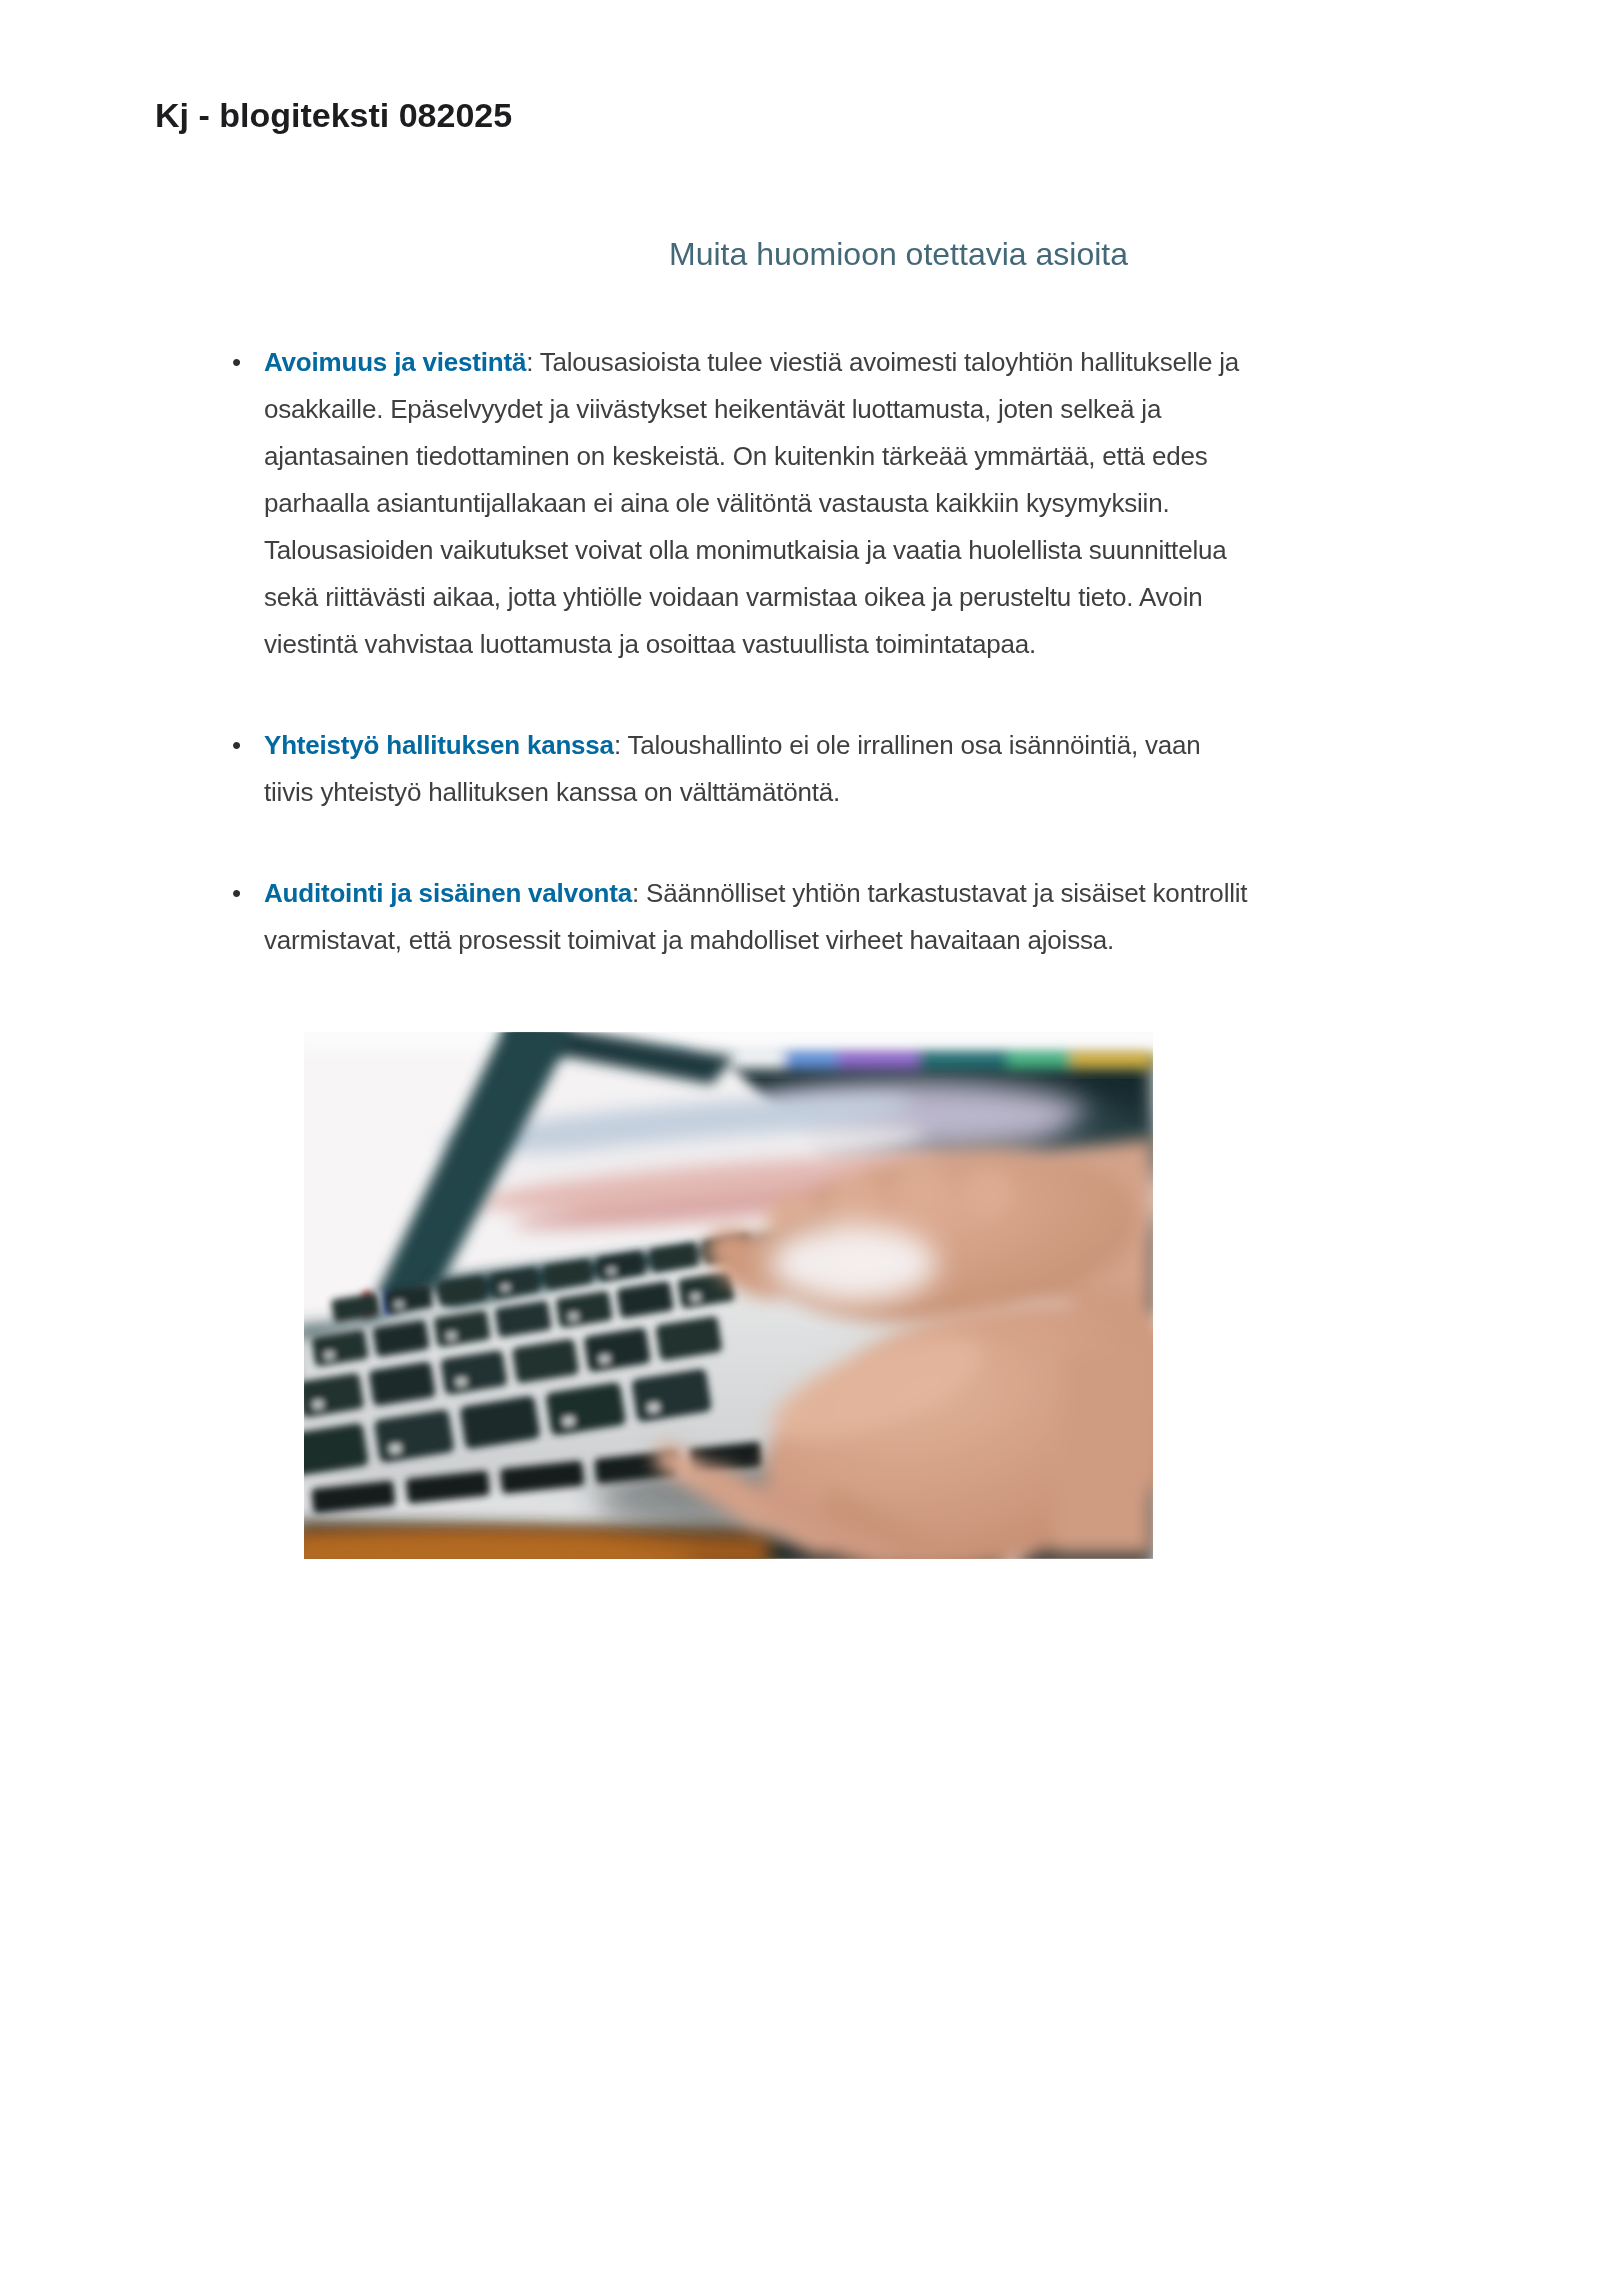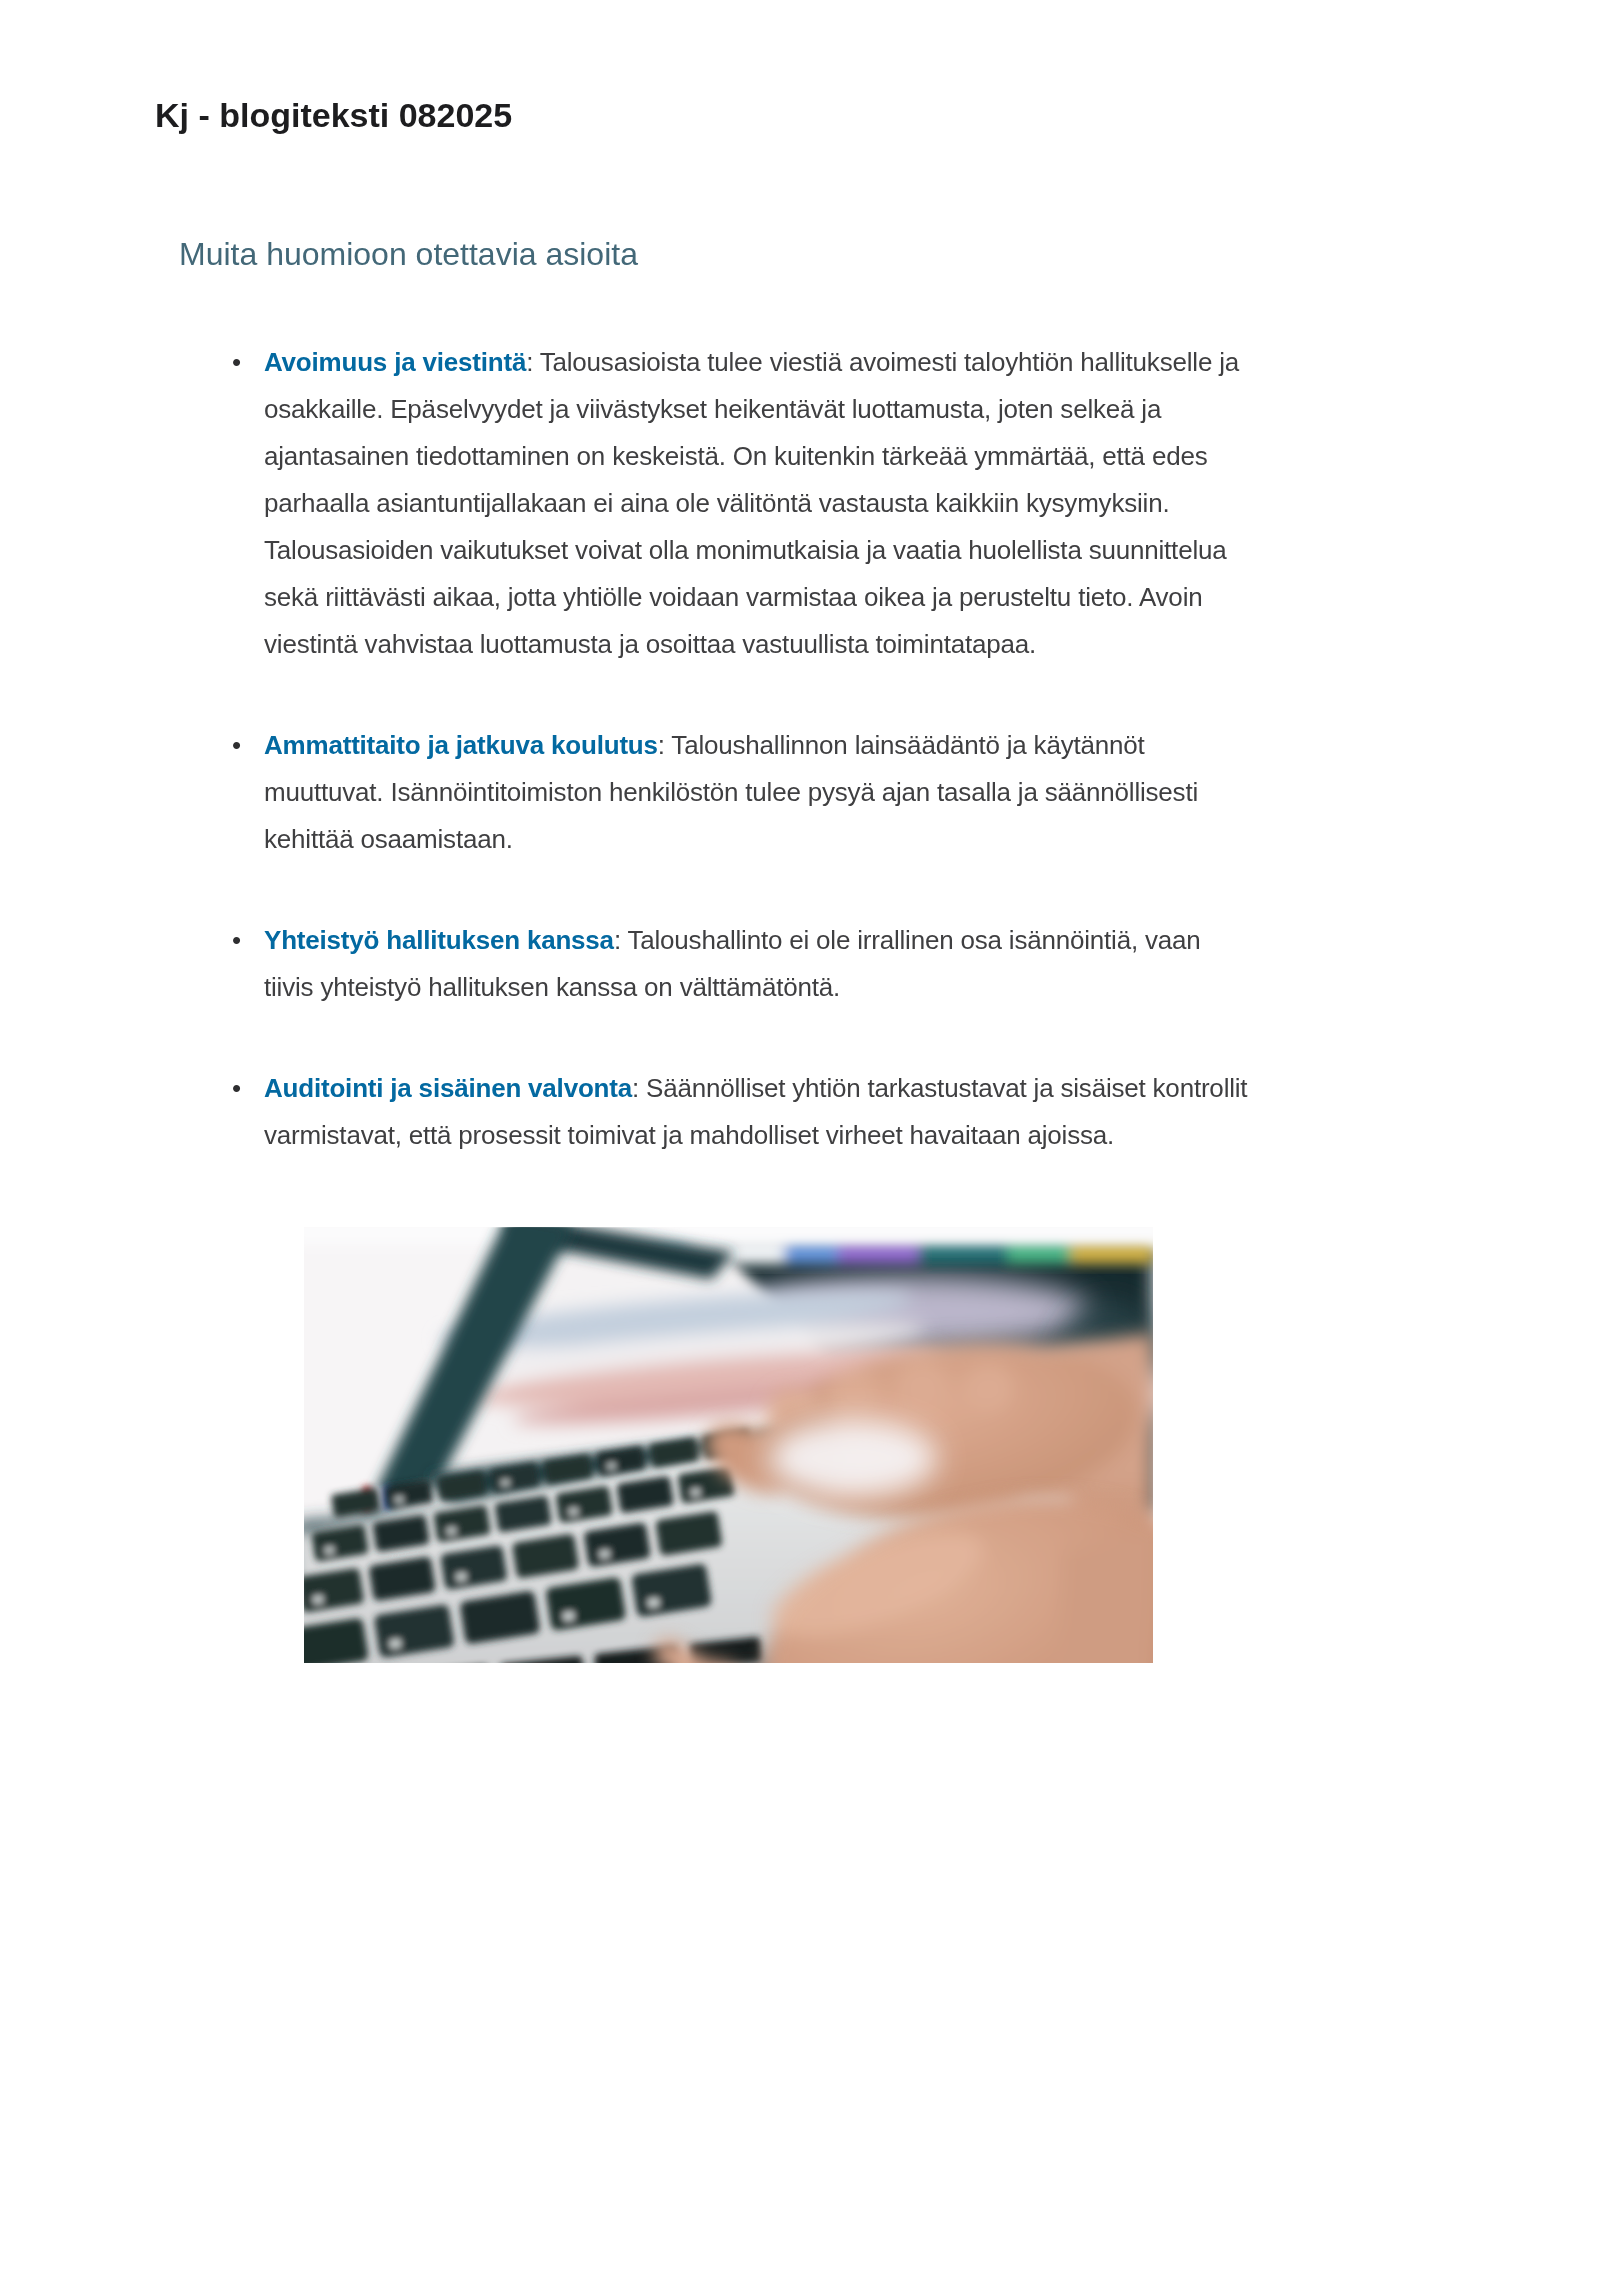--- a/index.html
+++ b/index.html
@@ -16,20 +16,21 @@
     padding:95px 0 0 155px;
     font-size:34px; line-height:41px;
     font-weight:700;
     color:#1d1d1f;
   }
   .section-heading {
     margin:99px 4px 0 179px;
     font-size:32px; line-height:39px;
     font-weight:400;
     color:#436878;
+    text-align:center;
   }
   .bullet-list {
     margin:65px 0 0 264px;
     padding:0;
     width:990px;
     list-style:none;
   }
   .bullet-item {
     position:relative;
     margin:0 0 54px 0;
@@ -59,21 +60,20 @@
 <div class="page">
 
   <h1 class="doc-title">Kj - blogiteksti 082025</h1>
 
   <h2 class="section-heading">Muita huomioon otettavia asioita</h2>
 
   <ul class="bullet-list">
 
       <li class="bullet-item"><span class="lead">Avoimuus ja viestintä</span><span>: Talousasioista tulee viestiä avoimesti taloyhtiön hallitukselle ja osakkaille. Epäselvyydet ja viivästykset heikentävät luottamusta, joten selkeä ja ajantasainen tiedottaminen on keskeistä. On kuitenkin tärkeää ymmärtää, että edes parhaalla asiantuntijallakaan ei aina ole välitöntä vastausta kaikkiin kysymyksiin. Talousasioiden vaikutukset voivat olla monimutkaisia ja vaatia huolellista suunnittelua sekä riittävästi aikaa, jotta yhtiölle voidaan varmistaa oikea ja perusteltu tieto.  Avoin viestintä vahvistaa luottamusta ja osoittaa vastuullista toimintatapaa.</span></li>
 
-      <li class="bullet-item"><span class="lead">Ammattitaito ja jatkuva koulutus</span><span>: Taloushallinnon lainsäädäntö ja käytännöt muuttuvat. Isännöintitoimiston henkilöstön tulee pysyä ajan tasalla ja säännöllisesti kehittää osaamistaan.</span></li>
 
       <li class="bullet-item"><span class="lead">Yhteistyö hallituksen kanssa</span><span>: Taloushallinto ei ole irrallinen osa isännöintiä, vaan tiivis yhteistyö hallituksen kanssa on välttämätöntä.</span></li>
 
       <li class="bullet-item"><span class="lead">Auditointi ja sisäinen valvonta</span><span>: Säännölliset yhtiön tarkastustavat ja sisäiset kontrollit varmistavat, että prosessit toimivat ja mahdolliset virheet havaitaan ajoissa.</span></li>
     </ul>
 
   <figure class="photo-figure" aria-label="Lähikuva käsistä kirjoittamassa kannettavan tietokoneen näppäimistöllä">
     <svg viewBox="0 0 948 588" xmlns="http://www.w3.org/2000/svg" role="img">
       <defs>
         <clipPath id="pc">

